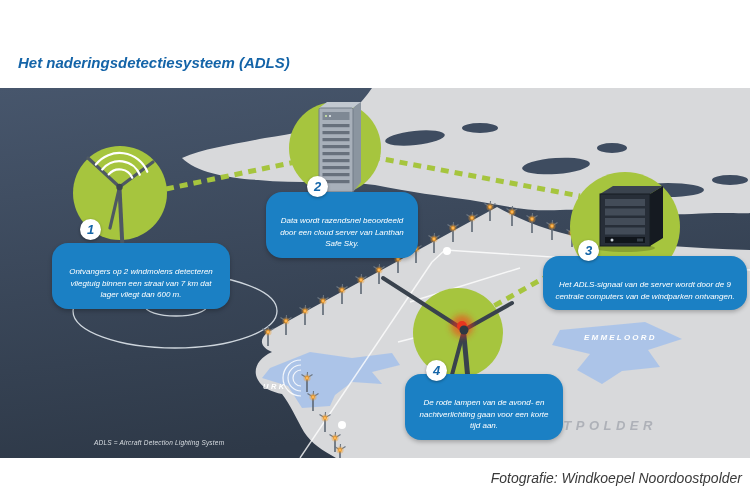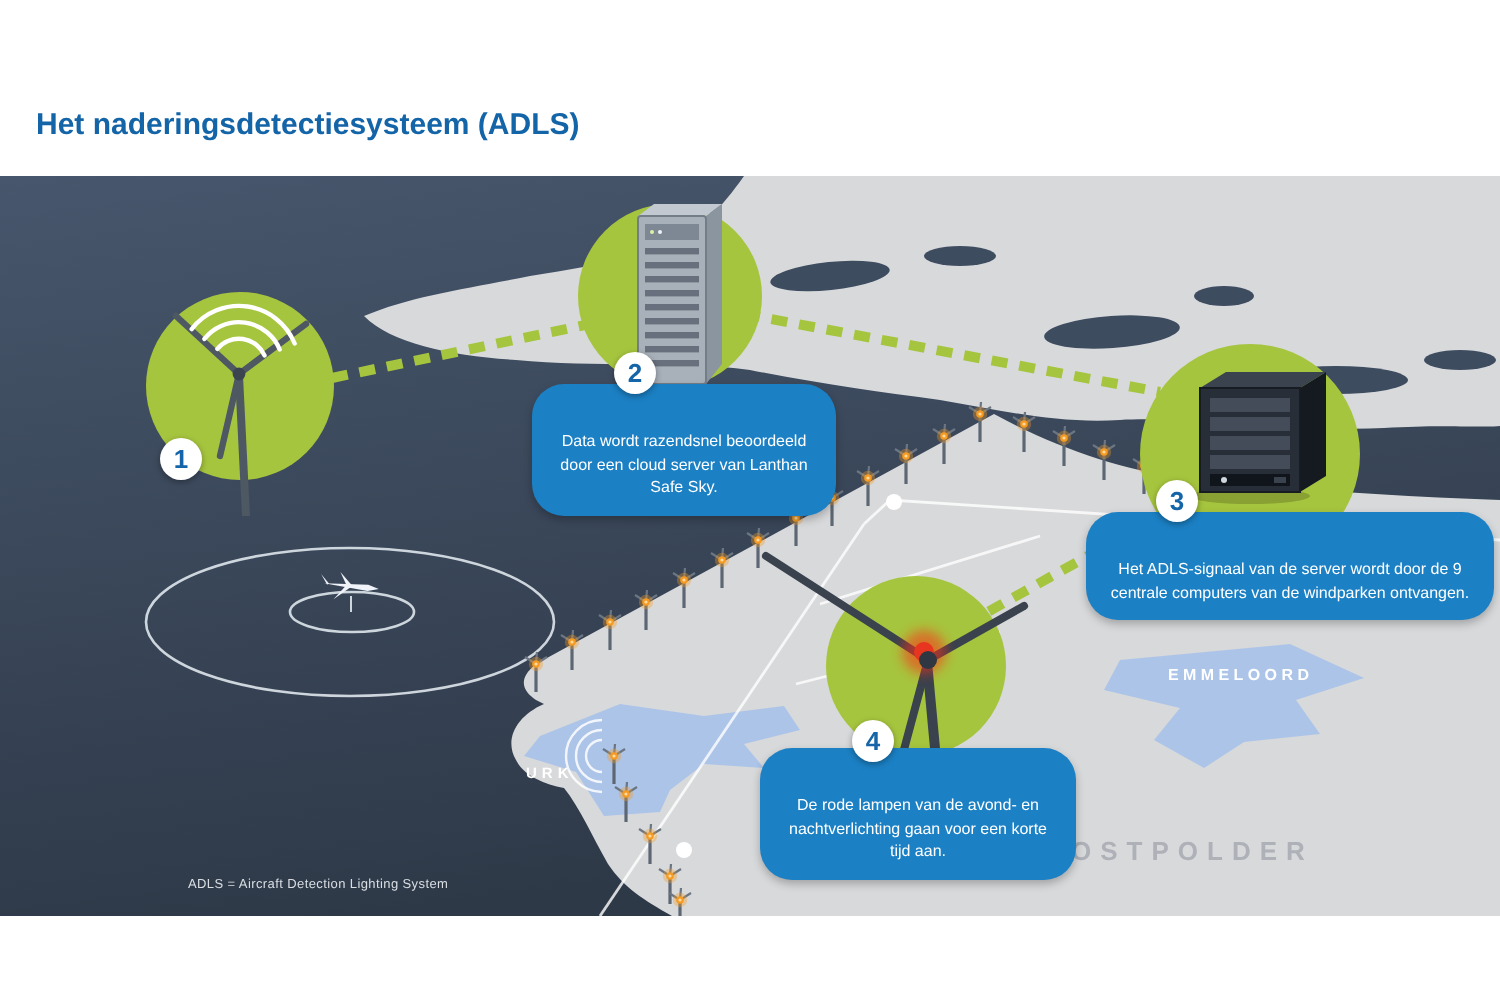--- a/index.html
+++ b/index.html
@@ -1,37 +1,37 @@
 <!DOCTYPE html>
 <html><head>
 <meta charset="utf-8">
 <style>
   html,body{margin:0;padding:0;background:#fff;}
   .page{position:relative;width:750px;height:500px;background:#fff;overflow:hidden;
-        font-family:"Liberation Sans",sans-serif;}
+        font-family:"Liberation Sans",sans-serif;font-style:italic;}
   
   .hdr{position:absolute;left:0;top:0;width:750px;height:88px;background:#fff;}
   .title{position:absolute;left:18px;top:54px;font-size:15px;font-weight:bold;color:#1464a8;}
   .logo{position:absolute;right:4px;top:38px;width:190px;height:50px;display:flex;align-items:center;}
   
   .illu{position:absolute;left:0;top:88px;width:750px;height:370px;background:#d8d9db;overflow:hidden;}
   .illu svg.map{position:absolute;left:0;top:0;}
   .lbl{position:absolute;white-space:nowrap;}
   .lbl-region{left:450px;top:330px;font-size:13px;font-weight:600;letter-spacing:4.5px;color:#aeb1b8;}
   .lbl-town{color:#fff;font-weight:bold;text-align:center;}
   .lbl-emmeloord{left:584px;top:245px;font-size:8px;letter-spacing:2.2px;}
   .lbl-urk{left:263px;top:283px;font-size:7.5px;letter-spacing:2.5px;margin-top:11px;}
   .footnote{position:absolute;left:94px;top:351px;font-size:6.5px;color:#d9dee3;letter-spacing:.2px;}
   
   .callout{position:absolute;background:#1b80c4;border-radius:16px;color:#fff;text-align:center;
            font-size:8px;line-height:1.45;padding:23px 9px 8px 9px;box-shadow:0 2px 4px rgba(0,0,0,.25);}
   .c1{left:52px;top:155px;width:160px;}
   .c2{left:266px;top:104px;width:134px;}
   .c3{left:543px;top:168px;width:186px;}
-  .c4{left:380px;top:286px;width:140px;}
+  .c4{left:405px;top:286px;width:140px;}
   .badge{position:absolute;width:21px;height:21px;border-radius:50%;background:#fff;color:#1565a8;
          font-size:13px;font-weight:bold;text-align:center;line-height:21px;z-index:5;
          box-shadow:0 1px 3px rgba(0,0,0,.35);}
   .b1{left:80px;top:131px;} .b2{left:307px;top:88px;} .b3{left:578px;top:152px;} .b4{left:426px;top:272px;}
   
   .ftr{position:absolute;left:0;top:458px;width:750px;height:42px;background:#fff;}
   .credit{position:absolute;right:8px;top:12px;font-size:14px;color:#3a3a3a;}
 </style>
 </head>
 <body>
@@ -213,28 +213,34 @@
         <circle cx="464" cy="242" r="4.5" fill="#2f3842"></circle>
       </g>
     </svg>
 
     <div class="lbl lbl-region">NOORDOOSTPOLDER</div>
     <div class="lbl lbl-town lbl-emmeloord">EMMELOORD</div>
     <div class="lbl lbl-town lbl-urk">URK</div>
     <div class="footnote">ADLS = Aircraft Detection Lighting System</div>
 
     <div class="badge b1">1</div>
+    <div class="callout c1">
+      <span>Ontvangers op 2 windmolens detecteren vliegtuig binnen een straal van 7 km dat lager vliegt dan 600 m.</span>
+    </div>
     <div class="badge b2">2</div>
     <div class="callout c2">
       <span>Data wordt razendsnel beoordeeld door een cloud server van Lanthan Safe Sky.</span>
     </div>
     <div class="badge b3">3</div>
     <div class="callout c3">
       <span>Het ADLS-signaal van de server wordt door de 9 centrale computers van de windparken ontvangen.</span>
     </div>
     <div class="badge b4">4</div>
     <div class="callout c4">
       <span>De rode lampen van de avond- en nachtverlichting gaan voor een korte tijd aan.</span>
     </div>
   </div>
 
+  <div class="ftr">
+    <div class="credit">Fotografie: Windkoepel Noordoostpolder</div>
+  </div>
 
 </div>
 
 </body></html>

